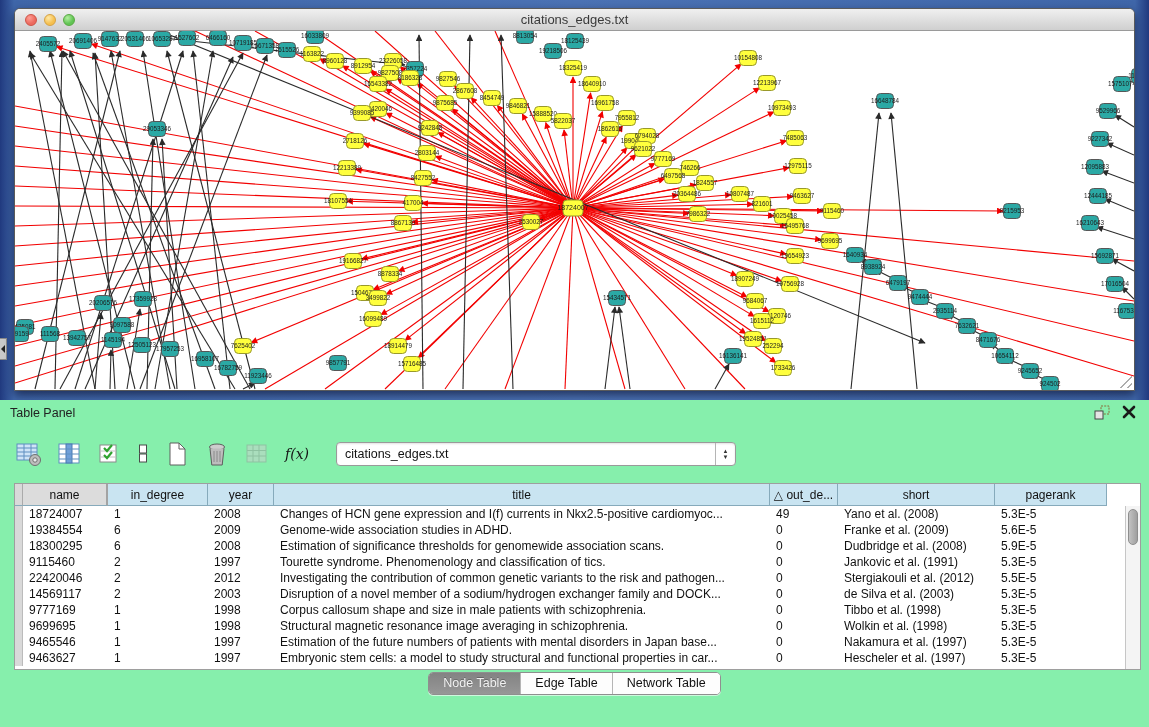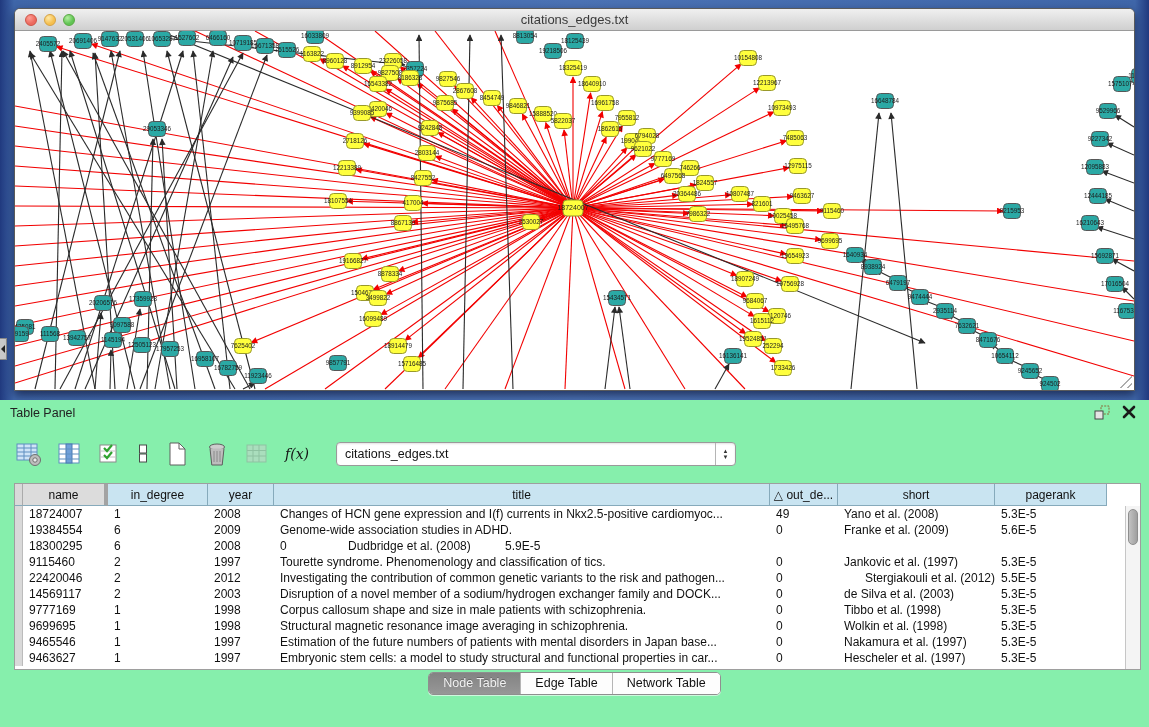--- a/index.html
+++ b/index.html
@@ -39,21 +39,21 @@
              display:flex;align-items:center;position:relative;cursor:pointer;box-shadow:inset 0 1px 2px rgba(0,0,0,.12);}
   #netselect .val{font-size:12.5px;color:#111;padding-left:8px;flex:1;white-space:nowrap;overflow:hidden;}
   #netselect .stepper{width:20px;height:100%;border-left:1px solid #b5b5b5;display:flex;flex-direction:column;
              align-items:center;justify-content:center;font-size:6px;color:#333;line-height:6px;}
   
   #tablebox{position:absolute;left:14px;top:83px;width:1127px;height:187px;background:#fff;border:1px solid #9e9e9e;overflow:hidden;}
   #thead{display:flex;height:22px;}
   #gutter-h{width:8px;background:#d9d9d9;border-right:1px solid #aaa;border-bottom:1px solid #86aabb;}
   .th{background:#c9e4f1;border-right:1px solid #86aabb;border-bottom:1px solid #86aabb;font-size:12px;color:#111;
       display:flex;align-items:center;justify-content:center;white-space:nowrap;overflow:hidden;cursor:pointer;}
-  .th.gray{background:#dcdcdc;border-right:4px solid #a3a3a3;}
+  .th.gray{background:#dcdcdc;border-right:2px solid #a3a3a3;}
   .trow{display:flex;height:16px;}
   .gutter{width:8px;background:#d9d9d9;border-right:1px solid #bbb;}
   .td{font-size:12px;color:#111;padding:1px 0 0 6px;white-space:nowrap;overflow:hidden;cursor:default;}
   #vscroll{position:absolute;right:0;top:22px;bottom:0;width:15px;background:#f4f4f4;border-left:1px solid #c6c6c6;}
   #vthumb{position:absolute;left:2px;right:2px;top:3px;height:36px;border-radius:6px;
           background:linear-gradient(90deg,#c2c2c2,#9f9f9f);border:1px solid #8e8e8e;}
   
   #tabsbar{position:absolute;left:0;top:272px;width:100%;display:flex;justify-content:center;}
   #seg{display:flex;border:1px solid #8f8f8f;border-radius:5px;overflow:hidden;background:#fdfdfd;box-shadow:0 1px 0 rgba(255,255,255,.6);}
   .seg-btn{padding:3px 14px 4px;font-size:12.5px;color:#111;background:#fdfdfd;border-right:1px solid #b5b5b5;cursor:pointer;}
@@ -855,42 +855,43 @@
             <div class="td" style="width: 496px;">Genome-wide association studies in ADHD.</div>
             <div class="td" style="width: 68px;">0</div>
             <div class="td" style="width: 157px;">Franke et al. (2009)</div>
             <div class="td" style="width: 112px;">5.6E-5</div>
           </div>
           <div class="trow">
             <div class="gutter"></div>
             <div class="td" style="width: 85px;">18300295</div>
             <div class="td" style="width: 100px;">6</div>
             <div class="td" style="width: 66px;">2008</div>
+            <div class="td" style="width: 496px;">Estimation of significance thresholds for genomewide association scans.</div>
             <div class="td" style="width: 68px;">0</div>
             <div class="td" style="width: 157px;">Dudbridge et al. (2008)</div>
             <div class="td" style="width: 112px;">5.9E-5</div>
           </div>
           <div class="trow">
             <div class="gutter"></div>
             <div class="td" style="width: 85px;">9115460</div>
             <div class="td" style="width: 100px;">2</div>
             <div class="td" style="width: 66px;">1997</div>
             <div class="td" style="width: 496px;">Tourette syndrome. Phenomenology and classification of tics.</div>
             <div class="td" style="width: 68px;">0</div>
-            <div class="td" style="width: 157px;">Jankovic et al. (1997)</div>
+            <div class="td" style="width: 157px;">Jankovic et al. (1991)</div>
             <div class="td" style="width: 112px;">5.3E-5</div>
           </div>
           <div class="trow">
             <div class="gutter"></div>
             <div class="td" style="width: 85px;">22420046</div>
             <div class="td" style="width: 100px;">2</div>
             <div class="td" style="width: 66px;">2012</div>
             <div class="td" style="width: 496px;">Investigating the contribution of common genetic variants to the risk and pathogen...</div>
             <div class="td" style="width: 68px;">0</div>
-            <div class="td" style="width: 157px; text-align: right;">Stergiakouli et al. (2012)</div>
+            <div class="td" style="width: 157px;">Stergiakouli et al. (2012)</div>
             <div class="td" style="width: 112px;">5.5E-5</div>
           </div>
           <div class="trow">
             <div class="gutter"></div>
             <div class="td" style="width: 85px;">14569117</div>
             <div class="td" style="width: 100px;">2</div>
             <div class="td" style="width: 66px;">2003</div>
             <div class="td" style="width: 496px;">Disruption of a novel member of a sodium/hydrogen exchanger family and DOCK...</div>
             <div class="td" style="width: 68px;">0</div>
             <div class="td" style="width: 157px;">de Silva et al. (2003)</div>

